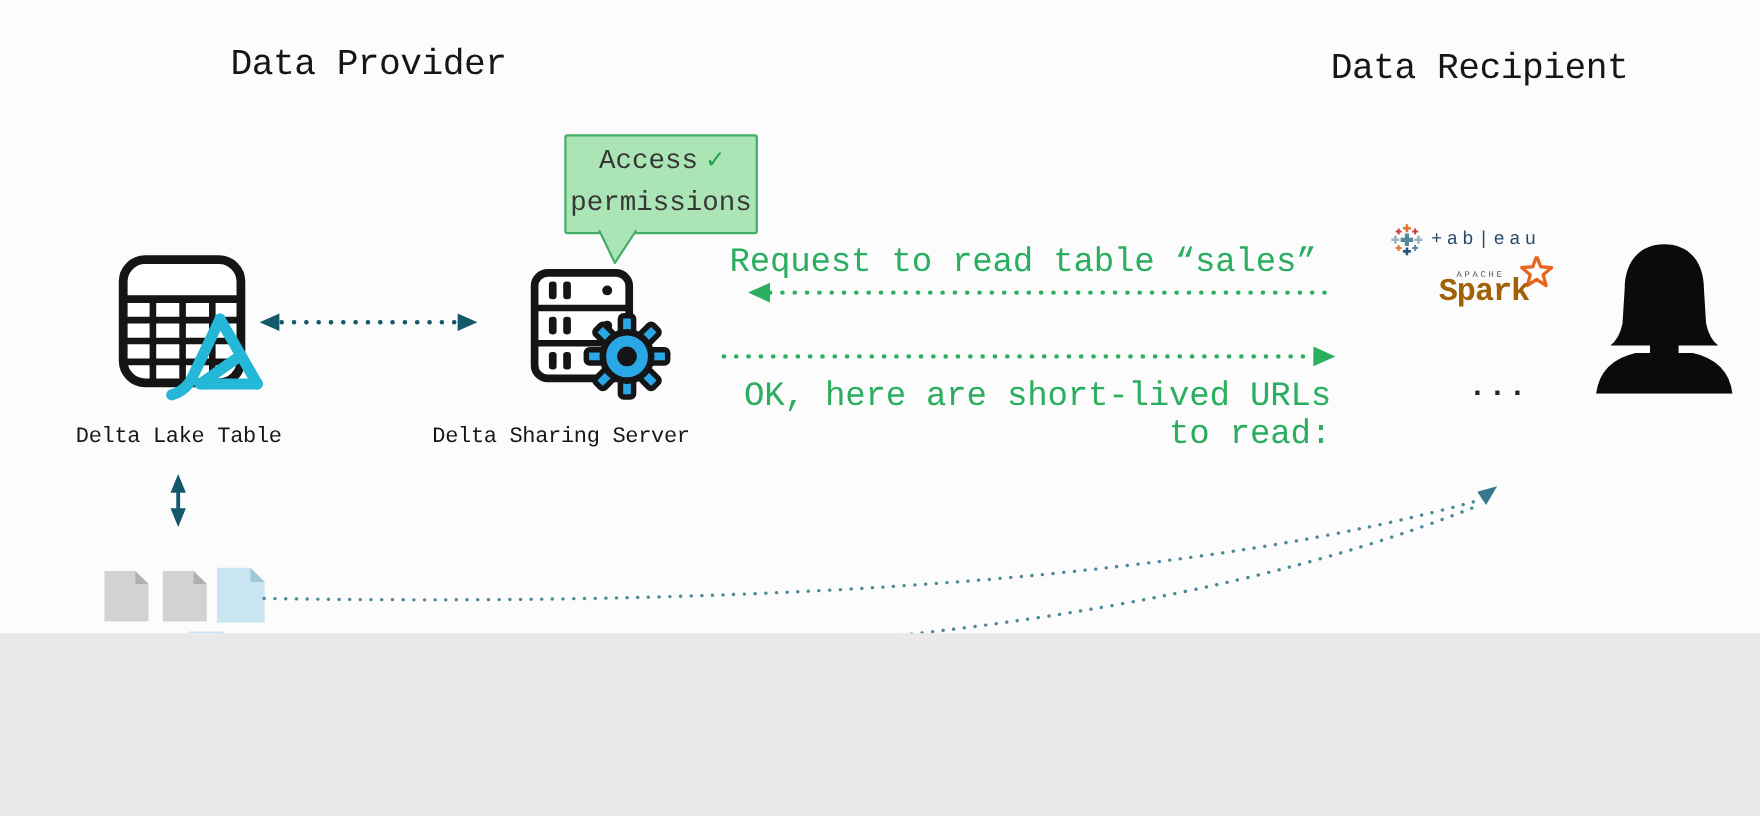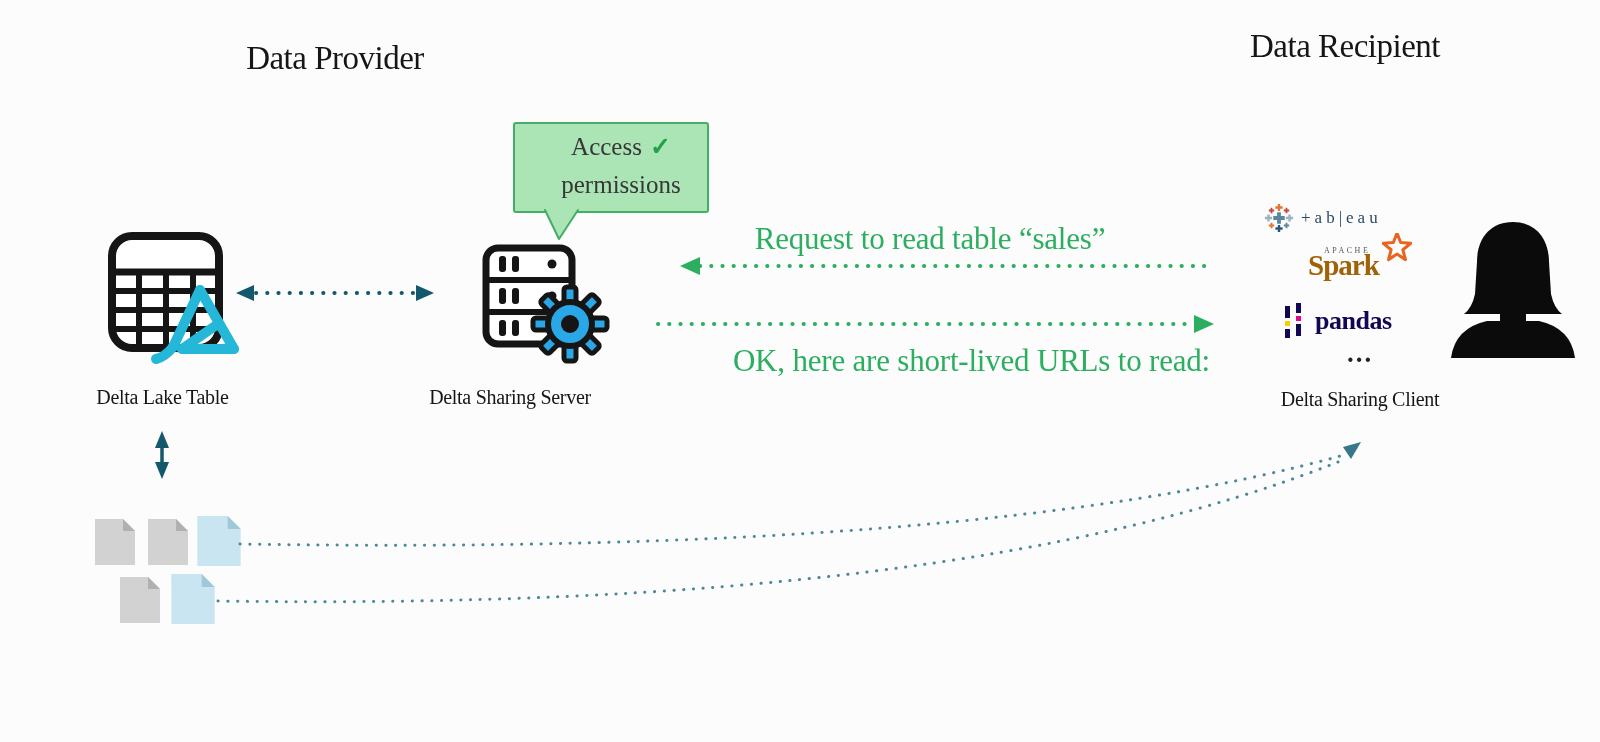--- a/index.html
+++ b/index.html
@@ -1,35 +1,35 @@
 <!DOCTYPE html>
 <html><head>
 <meta charset="utf-8">
 <style>
   html,body{margin:0;padding:0;background:#e9e9e9;}
   .canvas{
-    position:relative;width:1600px;height:742px;overflow:hidden;
+    position:relative;width:1600px;height:576px;overflow:hidden;
     background:#fbfcfb;
-    font-family:Liberation Serif, serif;
+    font-family:Liberation Mono, monospace;
     color:#1f1f1f;
   }
   .abs{position:absolute;}
   .title{
     font-size:33px;letter-spacing:-0.5px;text-align:center;color:#161616;
   }
   .node-label{
     font-size:20px;letter-spacing:-0.3px;text-align:center;color:#161616;
   }
   .green-msg{
     font-size:31px;letter-spacing:-0.2px;text-align:center;color:#2bae60;
   }
   .bubble{
     left:513px;top:122px;width:172px;height:83px;
     background:#abe5b5;border:2px solid #44ad68;border-radius:3px;
-    text-align:center;padding-top:4px;z-index:2;padding-left:20px;
+    text-align:center;padding-top:4px;z-index:2;
   }
   .bubble-line{font-size:25px;color:#373737;line-height:38px;display:block;}
   .bubble .check{color:#1fa24a;font-weight:bold;margin-left:8px;}
   .connectors{left:0;top:0;z-index:1;}
   .tail-svg{left:530px;top:200px;z-index:3;}
   
   .tableau-row{left:1264px;top:202px;width:180px;height:32px;display:flex;align-items:center;gap:7px;}
   .tableau-text{font-size:17px;letter-spacing:4px;color:#2c4a68;}
   .spark-block{left:1308px;top:239px;width:120px;height:56px;}
   .spark-apache{position:absolute;left:16px;top:7px;font-size:8px;letter-spacing:2.5px;color:#5a5a5a;z-index:2;text-align:center;}
@@ -67,21 +67,21 @@
       <line x1="658" y1="324" x2="1194" y2="324" stroke="#2bae60" stroke-width="4" stroke-linecap="round" stroke-dasharray="0.2 11"></line>
       <polygon points="1214,324 1194,315 1194,333" fill="#2bae60"></polygon>
     </g>
 
     <path d="M240,544 Q980,556 1344,455" fill="none" stroke="#4d8799" stroke-width="3" stroke-linecap="round" stroke-dasharray="0.2 9.5"></path>
     <path d="M218,601 Q960,612 1338,462" fill="none" stroke="#4d8799" stroke-width="3" stroke-linecap="round" stroke-dasharray="0.2 9.5"></path>
     <polygon points="1361,442 1351,459 1343,447" fill="#36778c"></polygon>
   </svg>
 
   <div class="abs title" style="left:185px;top:40px;width:300px;">Data Provider</div>
-  <div class="abs title" style="left:1195px;top:28px;width:300px;">Data Recipient</div>
+  <div class="abs title" style="left:1195px;top:44px;width:300px;">Data Recipient</div>
 
   <div class="abs bubble">
     <span class="bubble-line"><span>Access</span><span class="check">✓</span></span>
     <span class="bubble-line">permissions</span>
   </div>
   <svg class="abs tail-svg" width="70" height="50" viewBox="0 0 70 50">
     <path d="M15,9 L48,9 L29,40 Z" fill="#abe5b5"></path>
     <path d="M15,10 L29,39 M48,10 L29,39" stroke="#44ad68" stroke-width="2" fill="none" stroke-linecap="round"></path>
   </svg>
 
@@ -129,21 +129,20 @@
       <circle cx="0" cy="0" r="22" fill="#2aa7e6" stroke="#151515" stroke-width="6"></circle>
       <circle cx="0" cy="0" r="9" fill="#151515"></circle>
     </g>
   </svg>
 
   <div class="abs green-msg" style="left:660px;top:221px;width:540px;">Request to read table “sales”</div>
   <div class="abs green-msg" style="left:650px;top:343px;width:560px;text-align:right;">OK, here are short-lived URLs to read:</div>
 
   <div class="abs node-label" style="left:40px;top:386px;width:245px;">Delta Lake Table</div>
   <div class="abs node-label" style="left:385px;top:386px;width:250px;">Delta Sharing Server</div>
-  <div class="abs node-label" style="left:1215px;top:388px;width:290px;">Delta Sharing Client</div>
 
   <div class="abs tableau-row">
     <svg width="30" height="30" viewBox="0 0 30 30">
       <defs>
           <path id="plus" d="M-1,-3 h2 v2 h2 v2 h-2 v2 h-2 v-2 h-2 v-2 h2 Z"></path>
         </defs>
       <use href="#plus" transform="translate(15,15) scale(1.9)" fill="#59879b"></use>
       <use href="#plus" transform="translate(15,4.5) scale(1.2)" fill="#e0762f"></use>
       <use href="#plus" transform="translate(15,25.5) scale(1.2)" fill="#27557d"></use>
       <use href="#plus" transform="translate(4.5,15) scale(1.2)" fill="#9bb3c0"></use>
@@ -157,31 +156,20 @@
   </div>
 
   <div class="abs spark-block">
     <svg class="spark-star" width="30" height="30" viewBox="0 0 24 24">
       <path d="M12 0 L14.9 7.6 L23 8.2 L16.7 13.4 L18.8 21.3 L12 16.8 L5.2 21.3 L7.3 13.4 L1 8.2 L9.1 7.6 Z" fill="#ffffff" stroke="#e8641f" stroke-width="2.4" stroke-linejoin="round"></path>
     </svg>
     <span class="spark-apache">APACHE</span>
     <span class="spark-word">Spark</span>
   </div>
 
-  <div class="abs pandas-row">
-    <svg width="23" height="36" viewBox="0 0 23 36">
-      <rect x="2" y="3" width="5" height="12" fill="#130754"></rect>
-      <rect x="2" y="18" width="5" height="5" fill="#ffca00"></rect>
-      <rect x="2" y="26" width="5" height="9" fill="#130754"></rect>
-      <rect x="13" y="0" width="5" height="10" fill="#130754"></rect>
-      <rect x="13" y="13" width="5" height="5" fill="#e70488"></rect>
-      <rect x="13" y="21" width="5" height="12" fill="#130754"></rect>
-    </svg>
-    <span class="pandas-text">pandas</span>
-  </div>
 
   <div class="abs ellipsis">...</div>
 
   <svg class="abs" style="left:1445px;top:218px;" width="136" height="140" viewBox="0 0 136 140">
     <path d="M68,4 C44,4 32,22 32,44 L30,76 Q27,90 19,96 L117,96 Q109,90 106,76 L104,44 C104,22 92,4 68,4 Z" fill="#0b0b0b"></path>
     <rect x="55" y="86" width="26" height="22" fill="#0b0b0b"></rect>
     <path d="M6,140 Q10,110 42,103 L94,103 Q126,110 130,140 Z" fill="#0b0b0b"></path>
   </svg>
 
   <svg class="abs" style="left:94px;top:518px;" width="42" height="48" viewBox="0 0 42 48">

